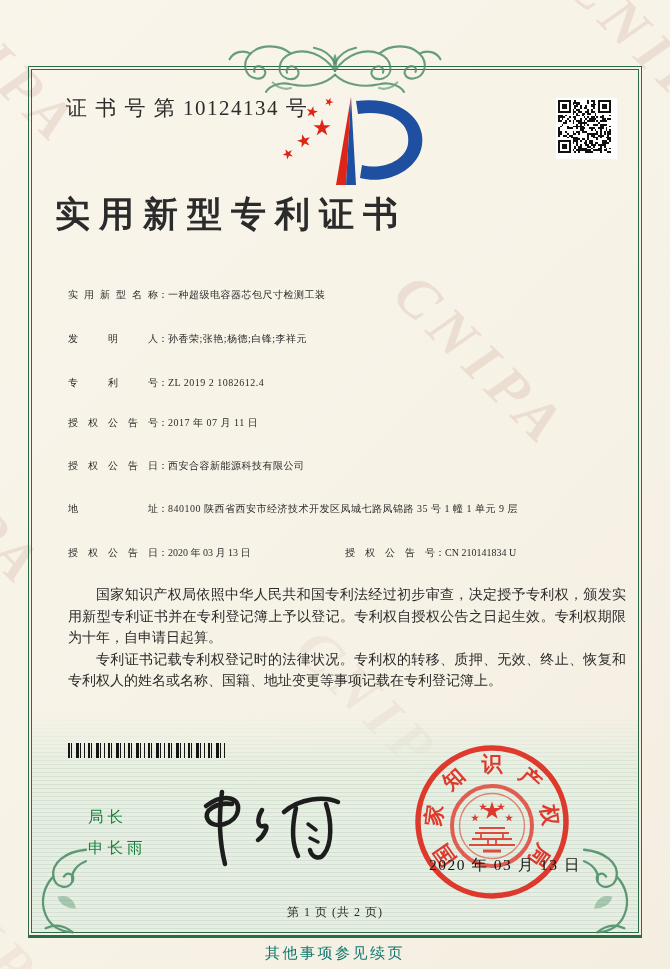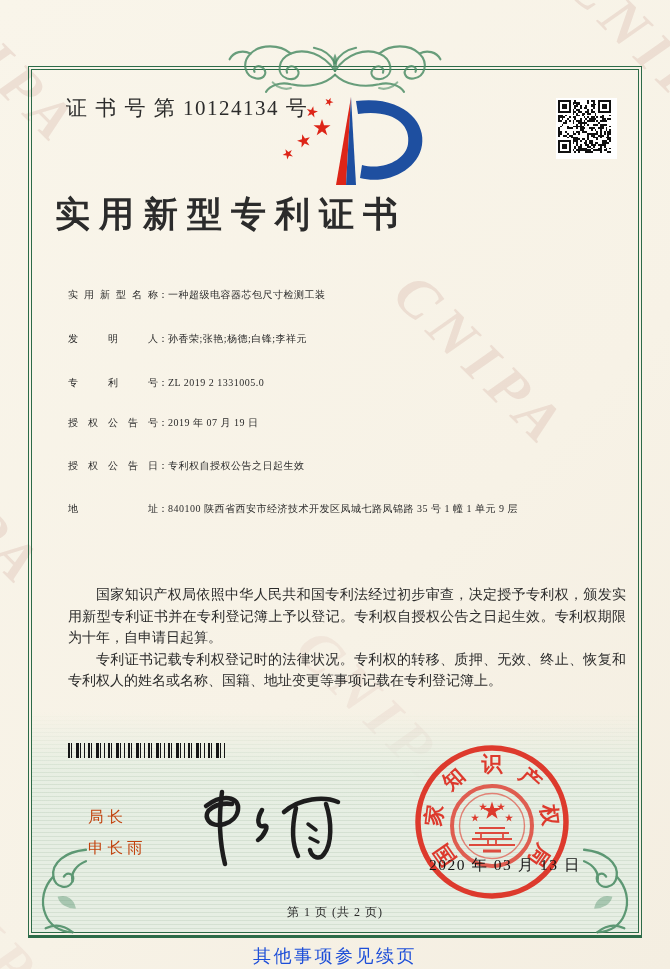--- a/index.html
+++ b/index.html
@@ -50,27 +50,27 @@
   
   .paras{position:absolute;left:68px;right:44px;top:584px;font-size:14px;line-height:21.6px;text-align:justify;}
   .paras p{margin:0;text-indent:2em;}
   
   .barcode{position:absolute;left:68px;top:743px;width:157px;height:15px;
     background:repeating-linear-gradient(90deg,#151515 0 2px,transparent 2px 3px,#151515 3px 4px,
       transparent 4px 8px,#151515 8px 11px,transparent 11px 12px,#151515 12px 13px,
       transparent 13px 16px,#151515 16px 17px,transparent 17px 20px);}
   .sig-labels{position:absolute;left:88px;top:801px;
     font-family:"Liberation Sans","DejaVu Sans",sans-serif;font-size:15.5px;
-    letter-spacing:4px;line-height:31px;color:#c2410c;font-weight:500;}
+    letter-spacing:4px;line-height:31px;color:#15803d;font-weight:500;}
   .signature{position:absolute;left:192px;top:788px;width:160px;height:82px;}
   .seal{position:absolute;left:406px;top:736px;width:172px;height:172px;}
   .seal-date{position:absolute;left:429px;top:855px;font-size:15.5px;color:#141414;
     letter-spacing:1.5px;white-space:nowrap;z-index:5;}
   .page-info{position:absolute;top:904px;left:0;width:100%;text-align:center;font-size:12px;letter-spacing:1px;}
-  .note{position:absolute;top:944px;left:0;width:100%;text-align:center;font-size:18px;letter-spacing:2.5px;color:#1d4ed8;}
+  .note{position:absolute;top:944px;left:0;width:100%;text-align:center;font-size:15px;letter-spacing:2.5px;color:#0f766e;}
   svg text.ring{font-family:"Liberation Serif","DejaVu Serif",serif;font-weight:700;font-size:21px;fill:var(--seal_red);}
 </style>
 </head>
 <body>
 
 <div class="wm" style="left:-60px;top:-42px;">CNIPA</div>
 <div class="wm" style="left:600px;top:-50px;">CNIPA</div>
 <div class="wm" style="left:428px;top:260px;">CNIPA</div>
 <div class="wm" style="left:-95px;top:400px;">CNIPA</div>
 <div class="wm wm-light" style="left:330px;top:615px;">CNIPA</div>
@@ -447,32 +447,34 @@
 
 <div class="title">实用新型专利证书</div>
 
 <div class="row" style="top:284px">
   <span class="f-label">实用新型名称</span><span class="f-colon">：</span><span class="f-value">一种超级电容器芯包尺寸检测工装</span>
 </div>
 <div class="row" style="top:328px">
   <span class="f-label">发明人</span><span class="f-colon">：</span><span class="f-value">孙香荣;张艳;杨德;白锋;李祥元</span>
 </div>
 <div class="row" style="top:372px">
-  <span class="f-label">专利号</span><span class="f-colon">：</span><span class="f-value">ZL 2019 2 1331005.0</span>
+  <span class="f-label">专利号</span><span class="f-colon">：</span><span class="f-value">ZL 2019 2 1082612.4</span>
 </div>
 <div class="row" style="top:412px">
-  <span class="f-label">授权公告号</span><span class="f-colon">：</span><span class="f-value">2019 年 07 月 19 日</span>
+  <span class="f-label">授权公告号</span><span class="f-colon">：</span><span class="f-value">2017 年 07 月 11 日</span>
 </div>
 <div class="row" style="top:455px">
-  <span class="f-label">授权公告日</span><span class="f-colon">：</span><span class="f-value">专利权自授权公告之日起生效</span>
+  <span class="f-label">授权公告日</span><span class="f-colon">：</span><span class="f-value">西安合容新能源科技有限公司</span>
 </div>
 <div class="row" style="top:498px">
   <span class="f-label">地址</span><span class="f-colon">：</span><span class="f-value">840100 陕西省西安市经济技术开发区凤城七路凤锦路 35 号 1 幢 1 单元 9 层</span>
 </div>
 <div class="row" style="top:542px">
+  <span><span class="f-label">授权公告日</span><span class="f-colon">：</span><span>2020 年 03 月 13 日</span></span>
+  <span class="pair2"><span class="f-label">授权公告号</span><span class="f-colon">：</span><span>CN 210141834 U</span></span>
 </div>
 
 <div class="paras">
   <p>国家知识产权局依照中华人民共和国专利法经过初步审查，决定授予专利权，颁发实用新型专利证书并在专利登记簿上予以登记。专利权自授权公告之日起生效。专利权期限为十年，自申请日起算。</p>
   <p>专利证书记载专利权登记时的法律状况。专利权的转移、质押、无效、终止、恢复和专利权人的姓名或名称、国籍、地址变更等事项记载在专利登记簿上。</p>
 </div>
 
 <div class="barcode"></div>
 
 <div class="sig-labels">

